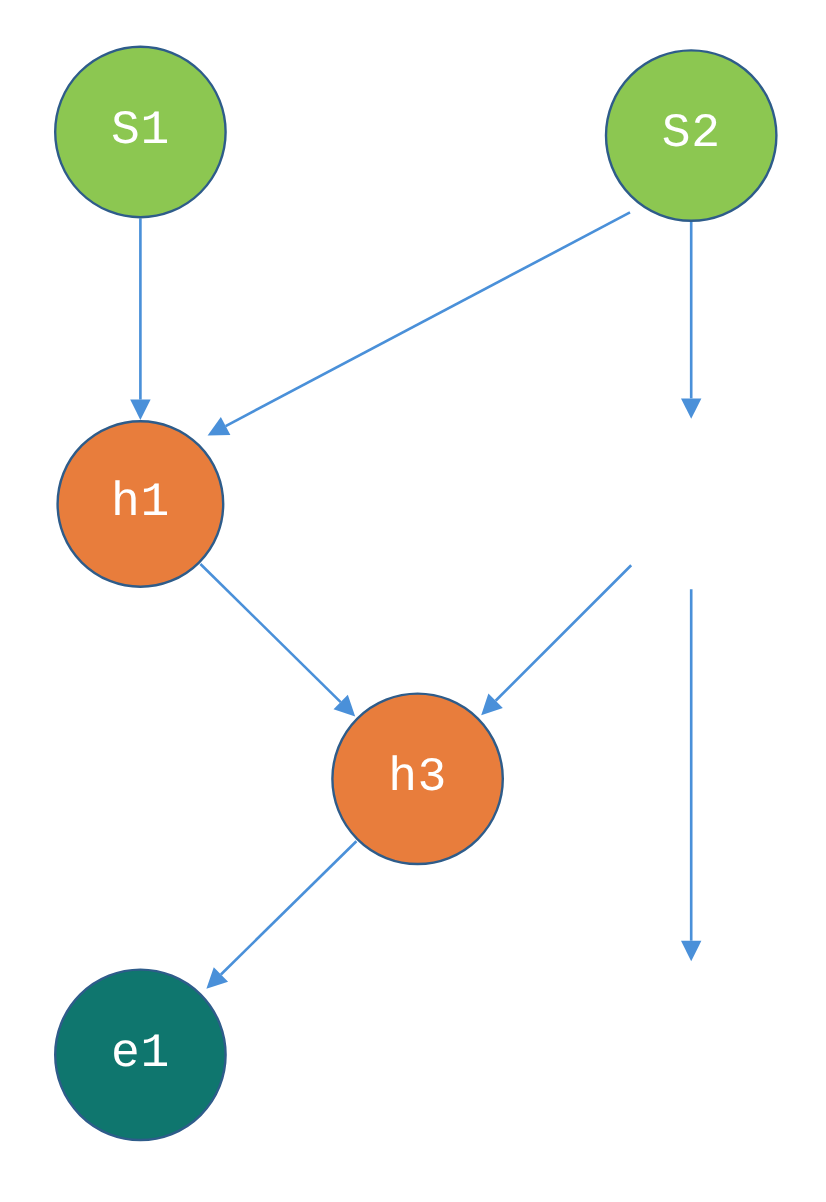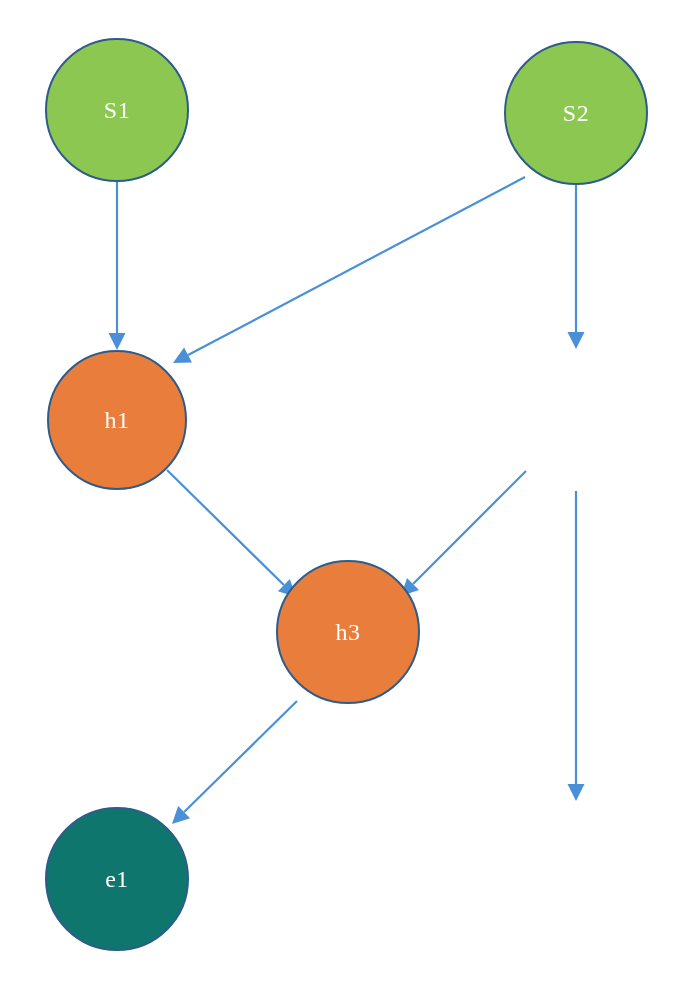--- a/index.html
+++ b/index.html
@@ -30,22 +30,22 @@
     border-radius: 50%;
     box-sizing: border-box;
     border: 2px solid #2E5C8A;
     display: flex;
     align-items: center;
     justify-content: center;
     z-index: 2;
   }
   .node-label {
     color: #ffffff;
-    font-family: Liberation Serif, serif;
-    font-size: 24px;
+    font-family: Liberation Mono, monospace;
+    font-size: 40px;
     font-weight: 400;
     line-height: 1;
     letter-spacing: 0.5px;
     user-select: none;
   }
   .node-source { background: #8CC751; }
   .node-hidden { background: #E87D3C; justify-content: center; }
   .node-sink   { background: #0f766e; }
 </style>
 </head>
@@ -90,21 +90,21 @@
 
   <div class="node node-source" style="left:504px; top:41px; width:144px; height:144px;">
     <span class="node-label">S2</span>
   </div>
 
   <div class="node node-hidden" style="left:47px; top:350px; width:140px; height:140px;">
     <span class="node-label">h1</span>
   </div>
 
 
-  <div class="node node-hidden" style="left:276px; top:560px; width:144px; height:144px;">
+  <div class="node node-hidden" style="left:276px; top:577px; width:144px; height:144px;">
     <span class="node-label">h3</span>
   </div>
 
   <div class="node node-sink" style="left:45px; top:807px; width:144px; height:144px;">
     <span class="node-label">e1</span>
   </div>
 
 
 </div>
 

